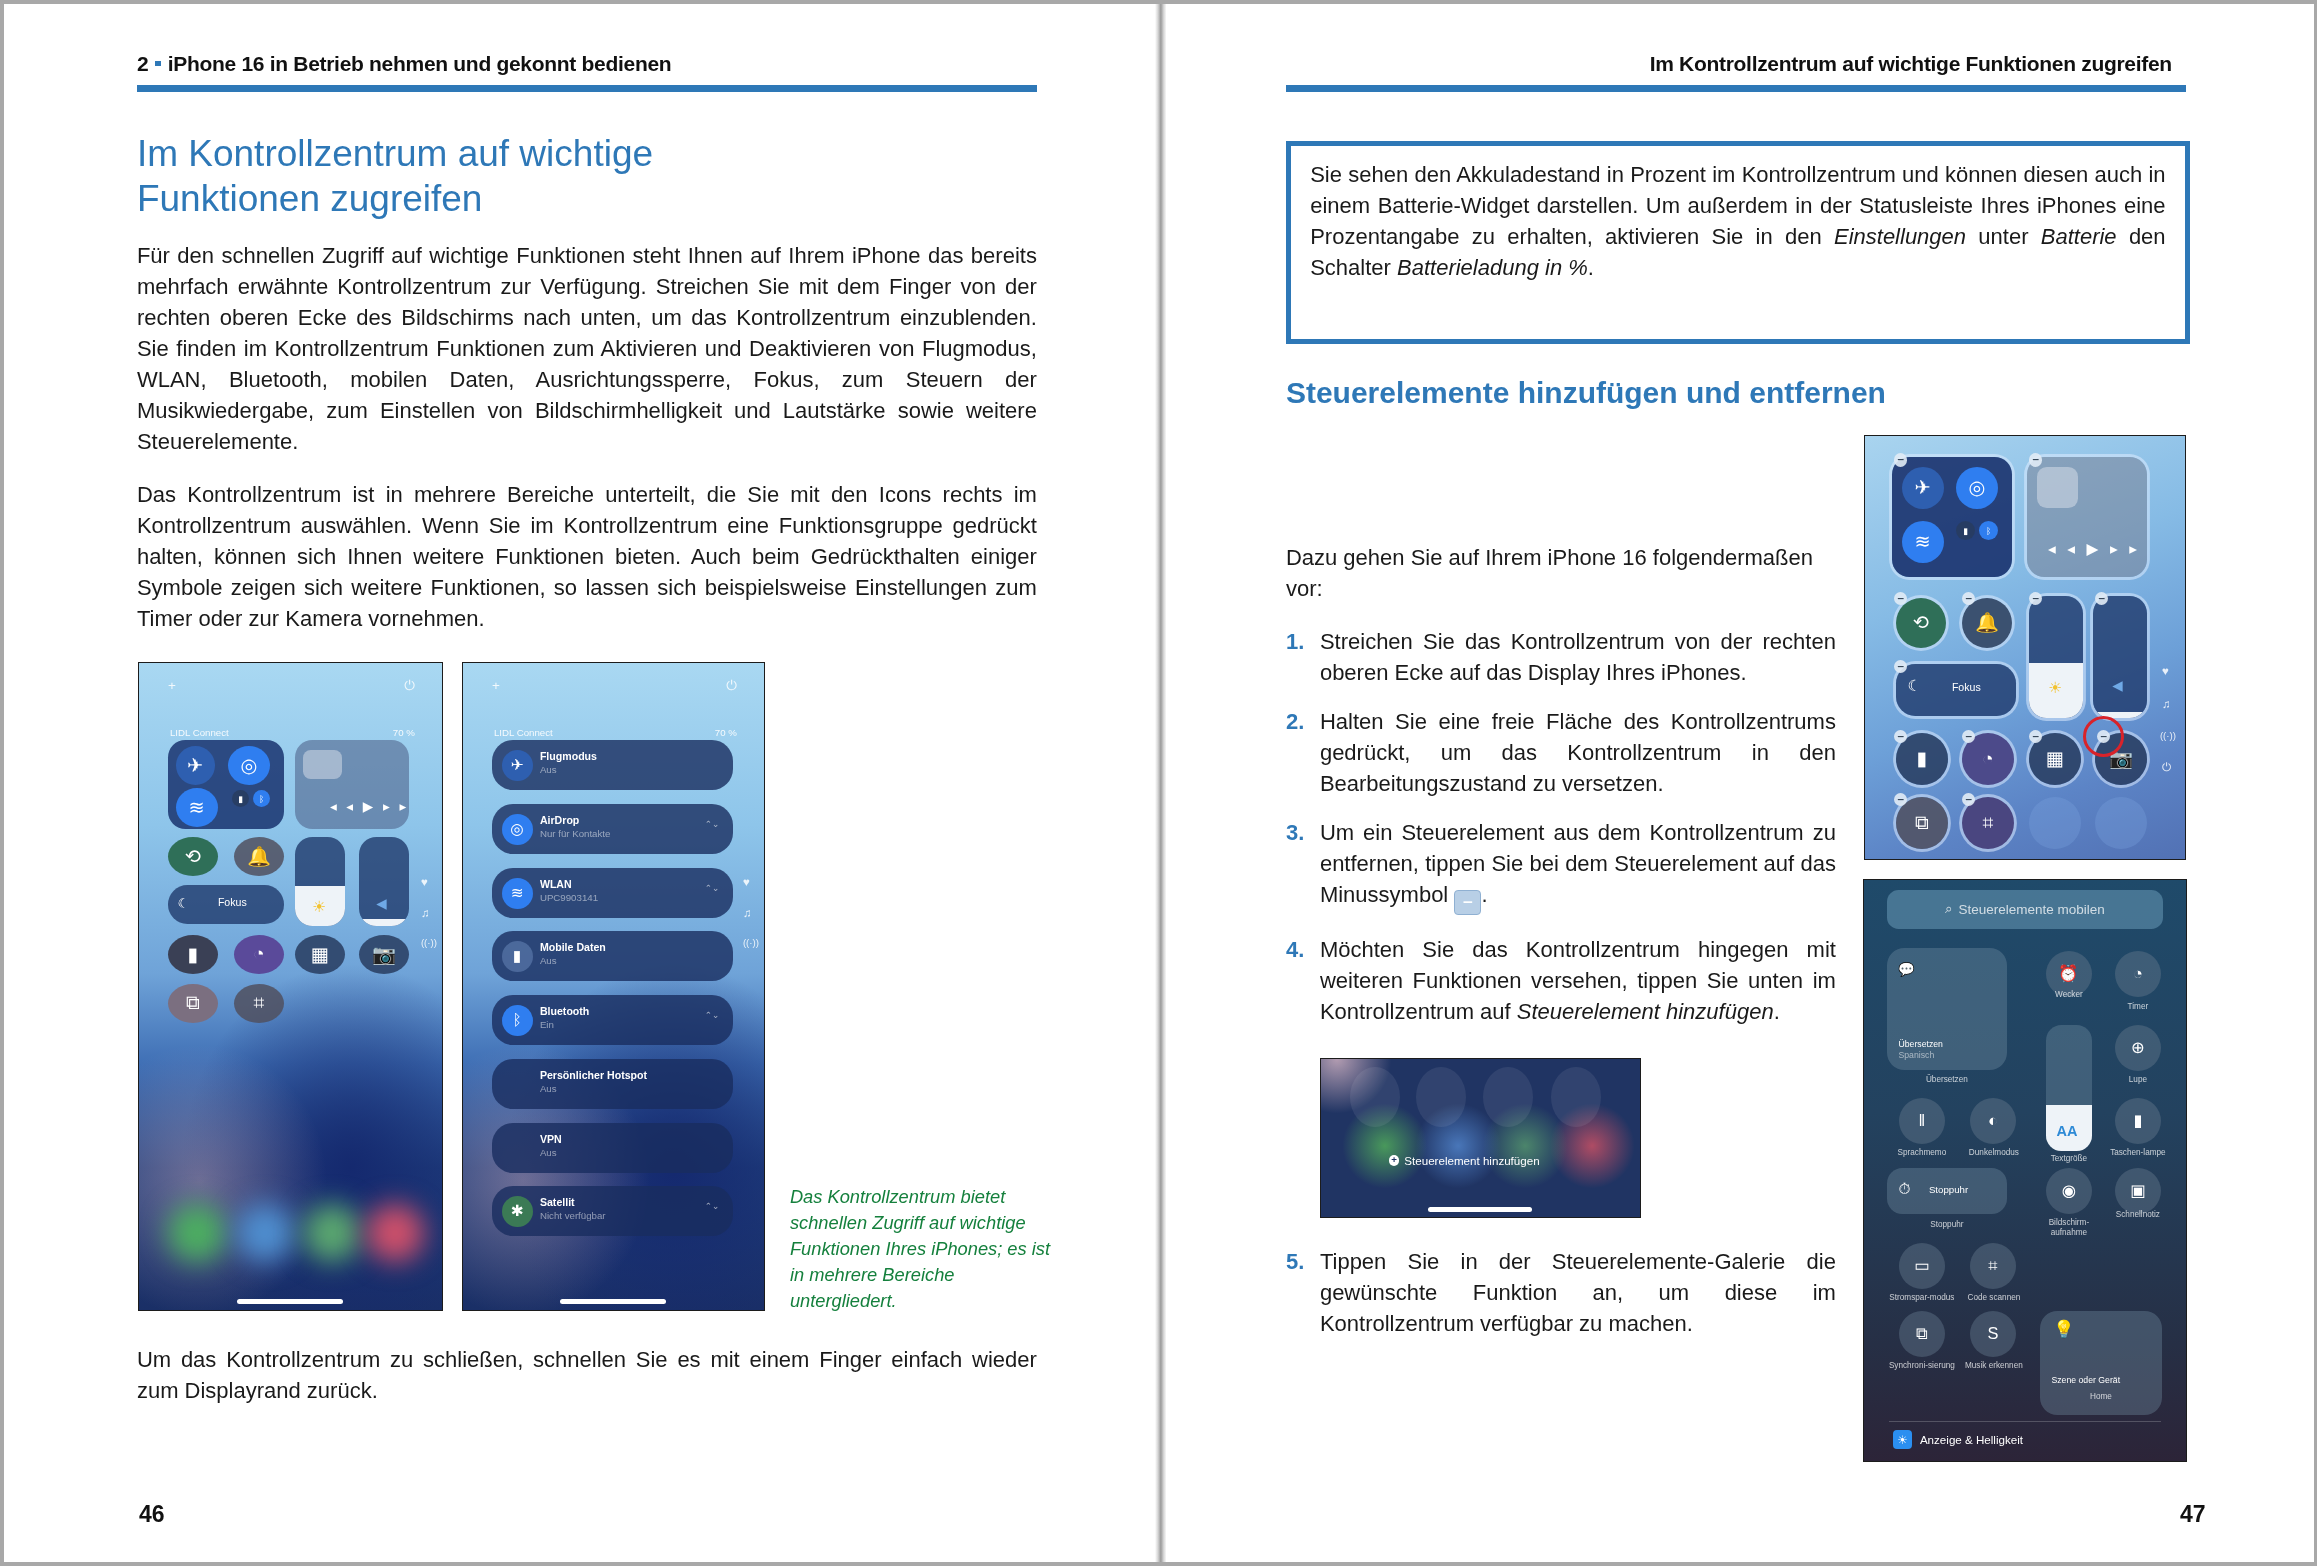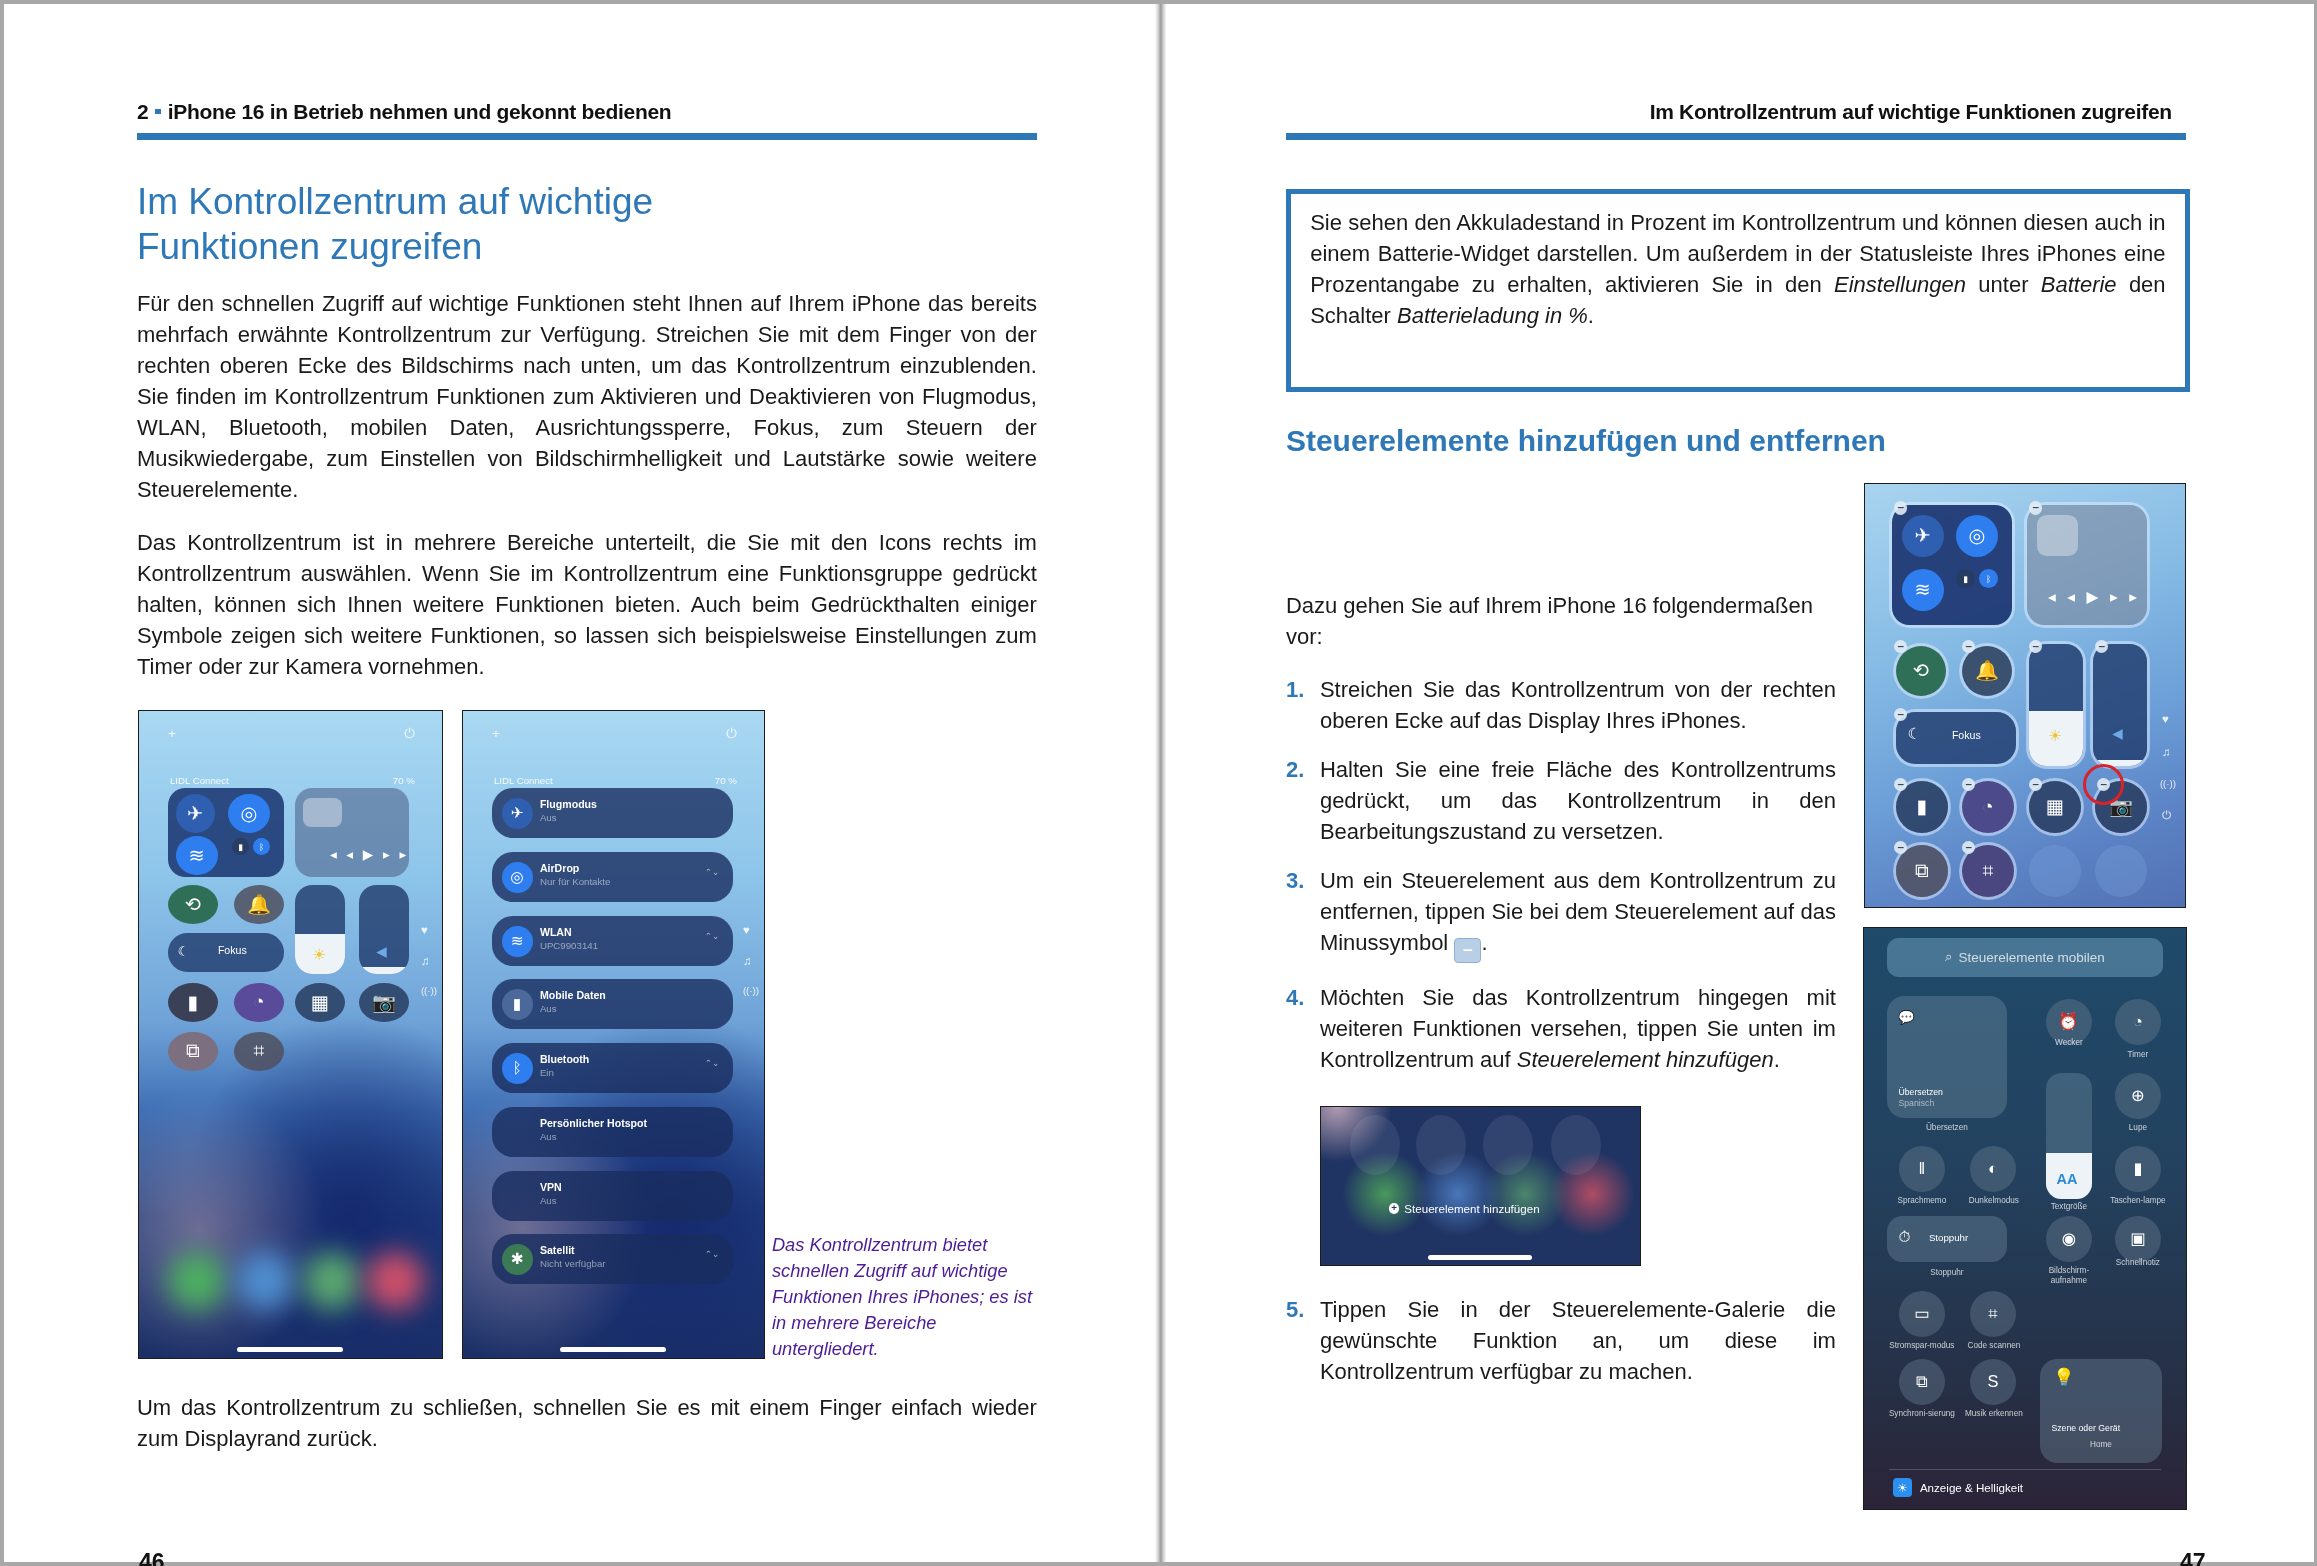--- a/index.html
+++ b/index.html
@@ -1,20 +1,20 @@
 <!DOCTYPE html>
 <html><head>
 <meta charset="utf-8">
 <style>
   * { box-sizing: border-box; margin: 0; padding: 0; }
   html, body { width: 2317px; height: 1566px; background: #a8a8a8; overflow: hidden; }
   body { font-family: "Liberation Sans", sans-serif; color: #1a1a1a; position: relative; }
 
   .spread { position: absolute; left: 3.9px; top: 3.9px; width: 2310px; height: 1558px; background: #fff; }
-  .page { position: absolute; top: 0; height: 1313px; background: #fff; margin-top: 48px; }
+  .page { position: absolute; top: 0; height: 1313px; background: #fff; }
   .page-left { left: 0; width: 1151px; }
   .page-right { left: 1162px; width: 1147px; }
   .gutter { position: absolute; left: 1151px; top: 0; width: 11.6px; height: 1558px;
             background: linear-gradient(to right, #fff 0, #d6d6d6 2.9px, #9a9a9a 5.8px, #d6d6d6 8.7px, #fff 11.6px); }
 
   .running-head { position: absolute; top: 48px; font-size: 21px; font-weight: bold; color: #111; letter-spacing: -0.3px; }
   .head-rule { position: absolute; top: 81px; height: 6.8px; background: #2e78b7; }
   .rh-left { left: 133px; }
   .rh-left .sq { display: inline-block; width: 5.8px; height: 5.8px; background: #2e78b7; margin: 0 6.8px 3.9px 6.8px; vertical-align: middle; }
   .rule-left { left: 133px; width: 900px; }
@@ -44,21 +44,21 @@
   .c-green { background: #2f6f58; }
   .c-purple { background: #5a4a9a; }
   .c-gray { background: rgba(80,80,95,0.85); }
 
   .row-item { position: absolute; left: 29px; width: 241px; height: 50px; border-radius: 21px; background: rgba(25,45,95,0.8); }
   .row-item .ic { position: absolute; left: 9.7px; top: 9.7px; width: 31px; height: 31px; border-radius: 50%; background: #2f7ef0; color: #fff; display: flex; align-items: center; justify-content: center; font-size: 15.4px; }
   .row-item .t1 { position: absolute; left: 48px; top: 9.7px; font-size: 10.6px; font-weight: bold; color: #fff; }
   .row-item .t2 { position: absolute; left: 48px; top: 24px; font-size: 9.7px; color: rgba(255,255,255,0.5); }
   .row-item .chev { position: absolute; right: 13.5px; top: 15.4px; font-size: 12.6px; color: rgba(255,255,255,0.6); }
 
-  .caption-left { position: absolute; left: 768px; top: 1180px; width: 261px; font-size: 18.3px; line-height: 26px; font-style: italic; color: #4c1d95; }
+  .caption-left { position: absolute; left: 786px; top: 1180px; width: 261px; font-size: 18.3px; line-height: 26px; font-style: italic; color: #15803d; }
   .page-num { position: absolute; top: 1497px; font-size: 23px; font-weight: bold; color: #111; }
 
   .infobox { position: absolute; left: 120px; top: 137px; width: 904px; height: 203px; border: 5.8px solid #2e78b7; padding: 13.5px 19.3px; }
   .infobox-title { font-size: 22px; font-weight: bold; color: #2e78b7; margin-bottom: 9.7px; }
   .infobox .body-text { line-height: 31px; }
 
   h2.section { position: absolute; left: 120px; top: 372px; font-size: 30px; font-weight: bold; color: #2e78b7; }
   .p-right { position: absolute; left: 120px; width: 550px; }
   .steps { position: absolute; left: 120px; width: 550px; list-style: none; }
   .step { position: relative; padding-left: 34px; margin-bottom: 18.3px; }

